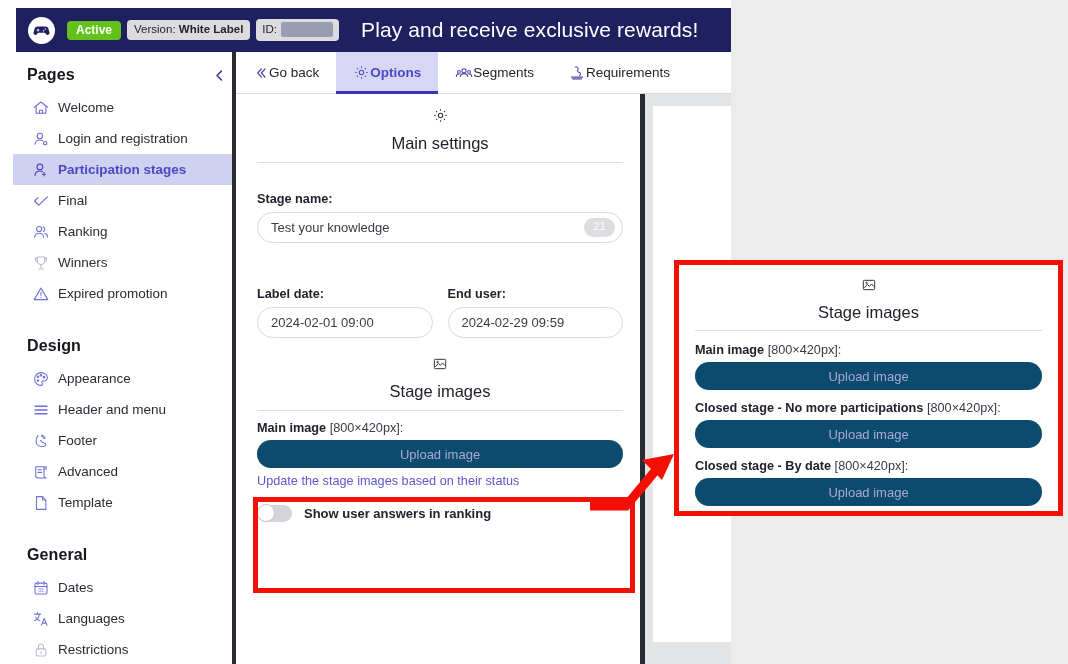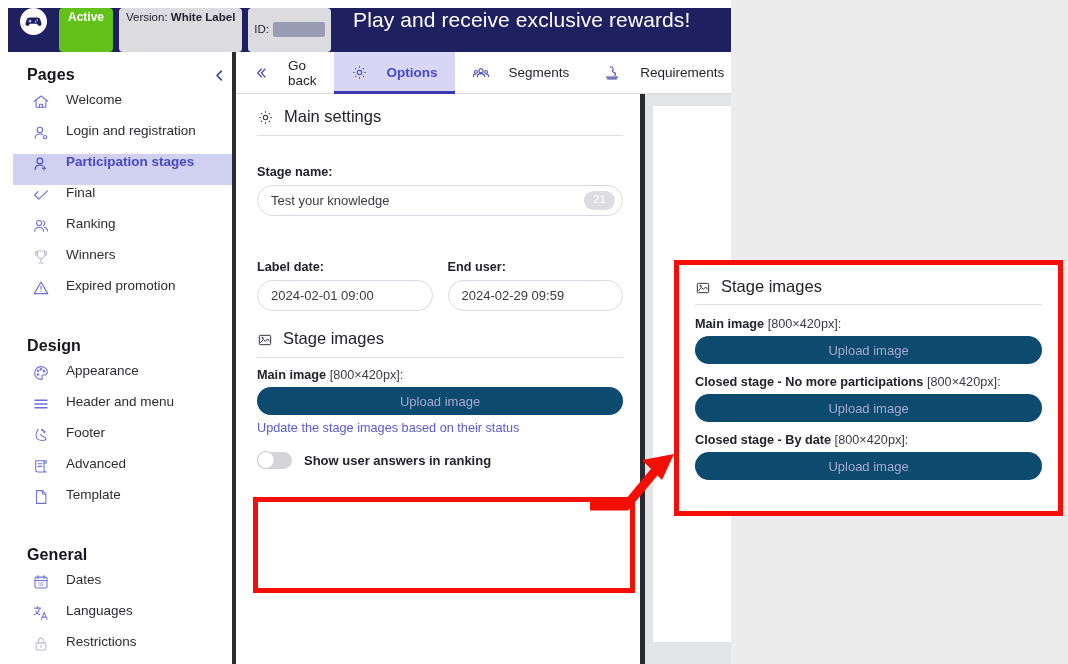--- a/index.html
+++ b/index.html
@@ -30,25 +30,26 @@
     left: 0; top: 0;
     width: 731px;
     height: 664px;
     background: #ffffff;
     overflow: hidden;
   }
 
   
   .topbar {
     position: absolute;
-    left: 8px; top: 8px;
+    left: 16px; top: 8px;
     width: 731px;
     height: 44px;
     background: #1f2060;
     display: flex;
+    align-items: center;
     padding-left: 12px;
     box-sizing: border-box;
   }
   .logo-circle {
     width: 27px; height: 27px;
     border-radius: 50%;
     background: #ffffff;
     display: flex;
     align-items: center;
     justify-content: center;
@@ -132,22 +133,22 @@
     justify-content: space-between;
     padding-right: 18px;
   }
   .collapse-btn {
     color: #3b3fa0;
     cursor: pointer;
     line-height: 0;
   }
   .side-item {
     display: flex;
-    align-items: flex-start;
-    gap: 16px;
+    align-items: center;
+    gap: 8px;
     height: 31px;
     padding-left: 18px;
     font-size: 13.5px;
     color: #2b2b33;
     cursor: pointer;
   }
   .side-item.active {
     background: #d0d0f0;
     color: #4b48c4;
     font-weight: bold;
@@ -177,21 +178,21 @@
   .tabs {
     display: flex;
     align-items: stretch;
     height: 41px;
     background: #ffffff;
     border-bottom: 1px solid #d9d9e2;
   }
   .tab {
     display: flex;
     align-items: center;
-    gap: 19px;
+    gap: 0;
     padding: 0 17px;
     font-size: 13.5px;
     color: #23232e;
     cursor: pointer;
     position: relative;
   }
   .tab .tab-ic { color: #4a4aa8; display: flex; align-items: center; }
   .tab.selected {
     background: #d7d7f5;
     color: #4b48c4;
@@ -214,25 +215,26 @@
     height: 570px;
     background: #ffffff;
     padding: 0 0 0 0;
     box-sizing: border-box;
     overflow: hidden;
   }
   .content-inner { padding: 13px 17px 0 21px; }
 
   .sec-head {
     display: flex;
-    align-items: flex-end;
+    align-items: center;
     gap: 10px;
     font-size: 16.5px;
     color: #22222c;
     padding-bottom: 9px;
+    flex-direction: column;
   }
   .sec-head .sec-ic { color: #33333f; display: flex; }
   .sec-rule {
     border-bottom: 1px solid #dedee6;
     margin-bottom: 14px;
   }
 
   .field-label {
     font-size: 12.7px;
     font-weight: bold;

